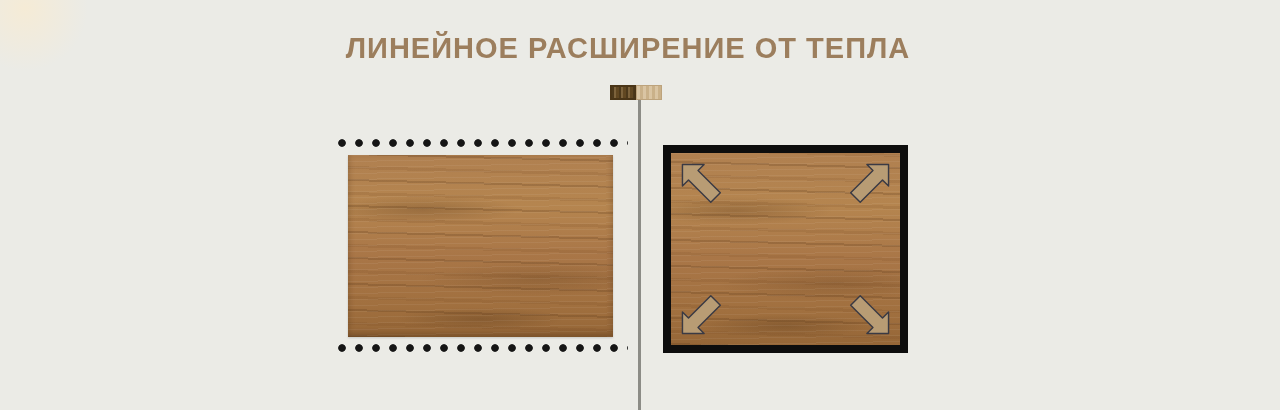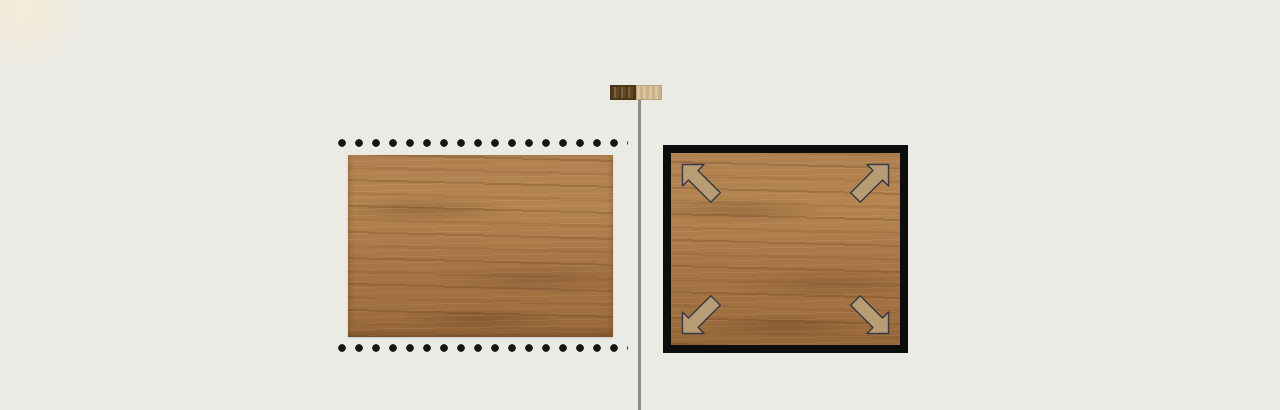--- a/index.html
+++ b/index.html
@@ -87,20 +87,21 @@
     stroke:var(--arrow-outline,#3a3a44);
     stroke-width:1.6;
     stroke-linejoin:round;
   }
 </style>
 </head>
 <body>
 
 <div class="canvas">
 
+  <div class="page-title">ЛИНЕЙНОЕ РАСШИРЕНИЕ ОТ ТЕПЛА</div>
 
   <div class="legend">
     <div class="swatch dark"></div>
     <div class="swatch light"></div>
   </div>
 
   <div class="divider"></div>
 
   <div class="dots-row dots-top"></div>
   <div class="panel-left wood"></div>

